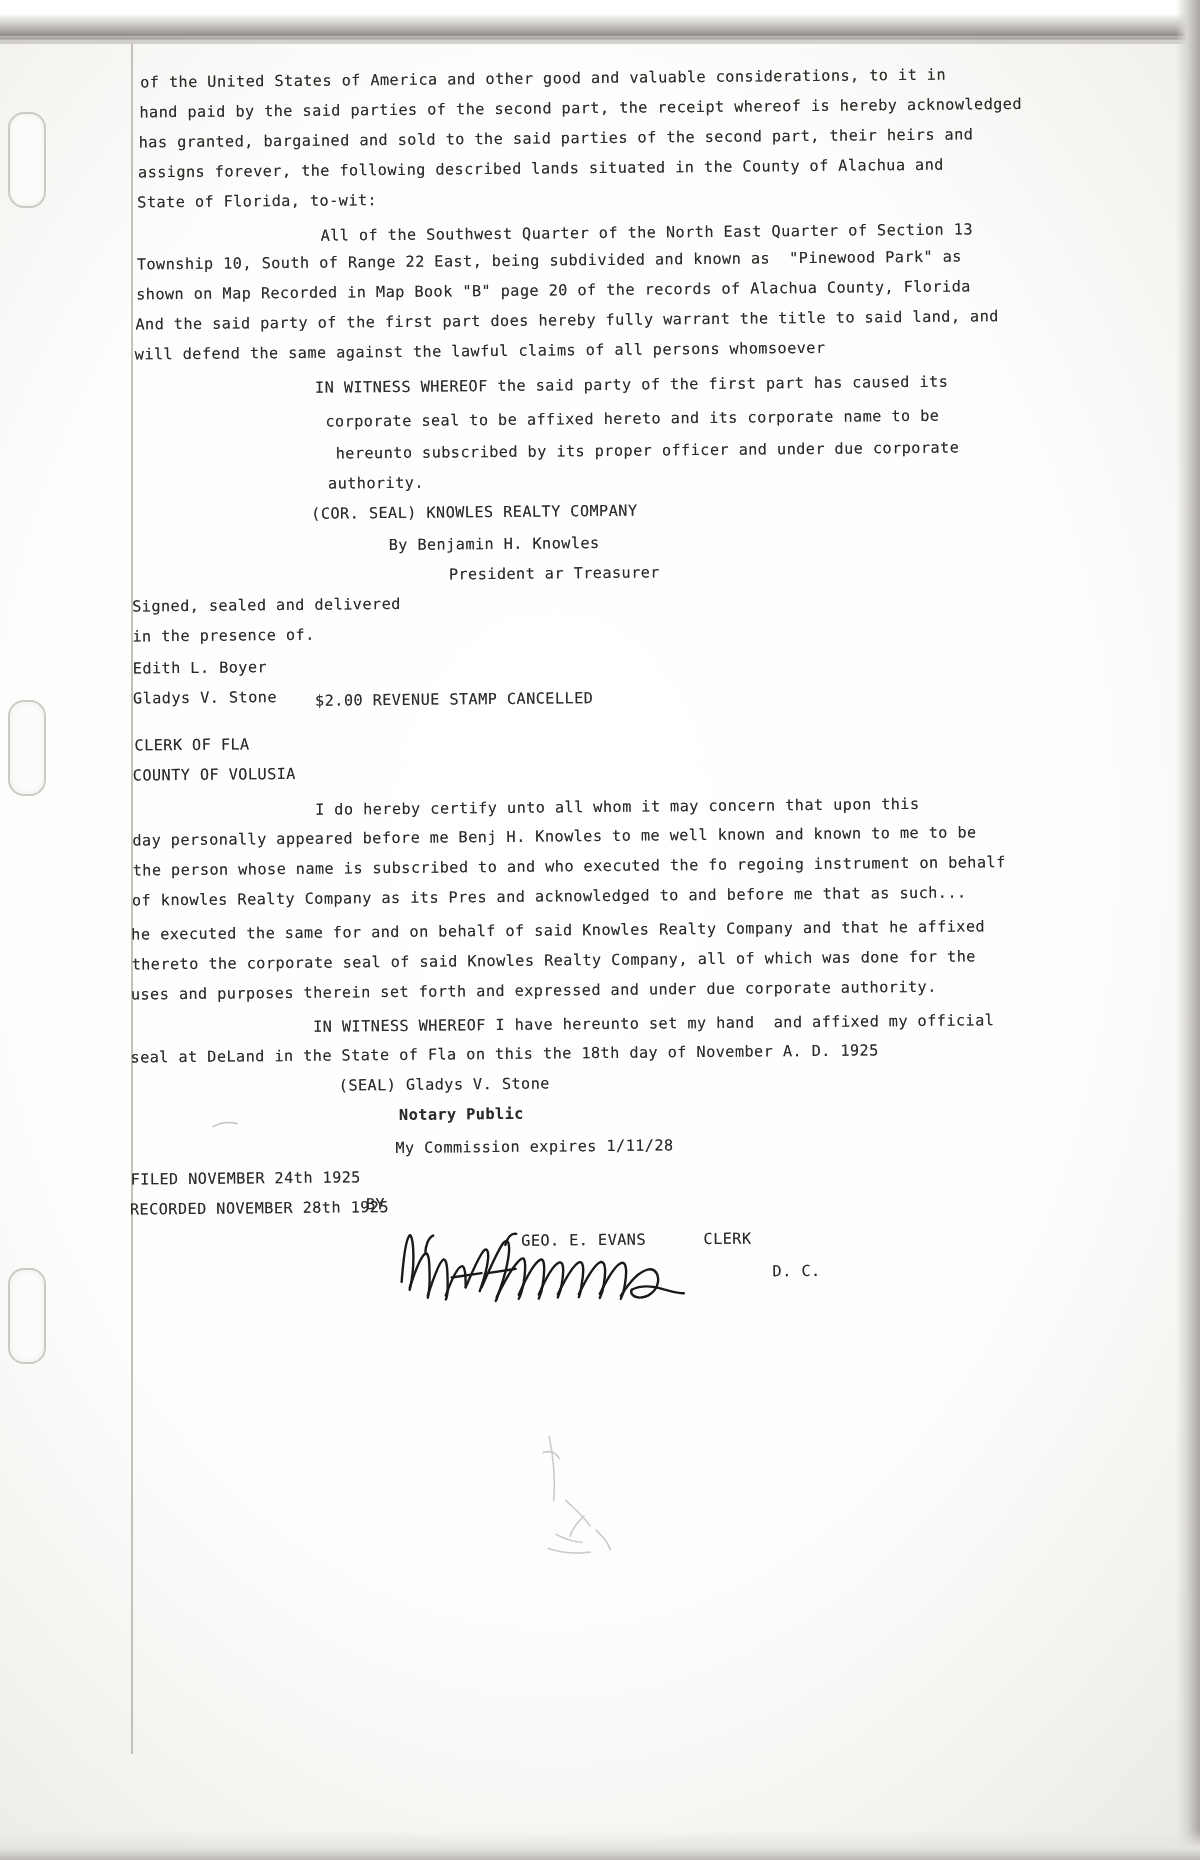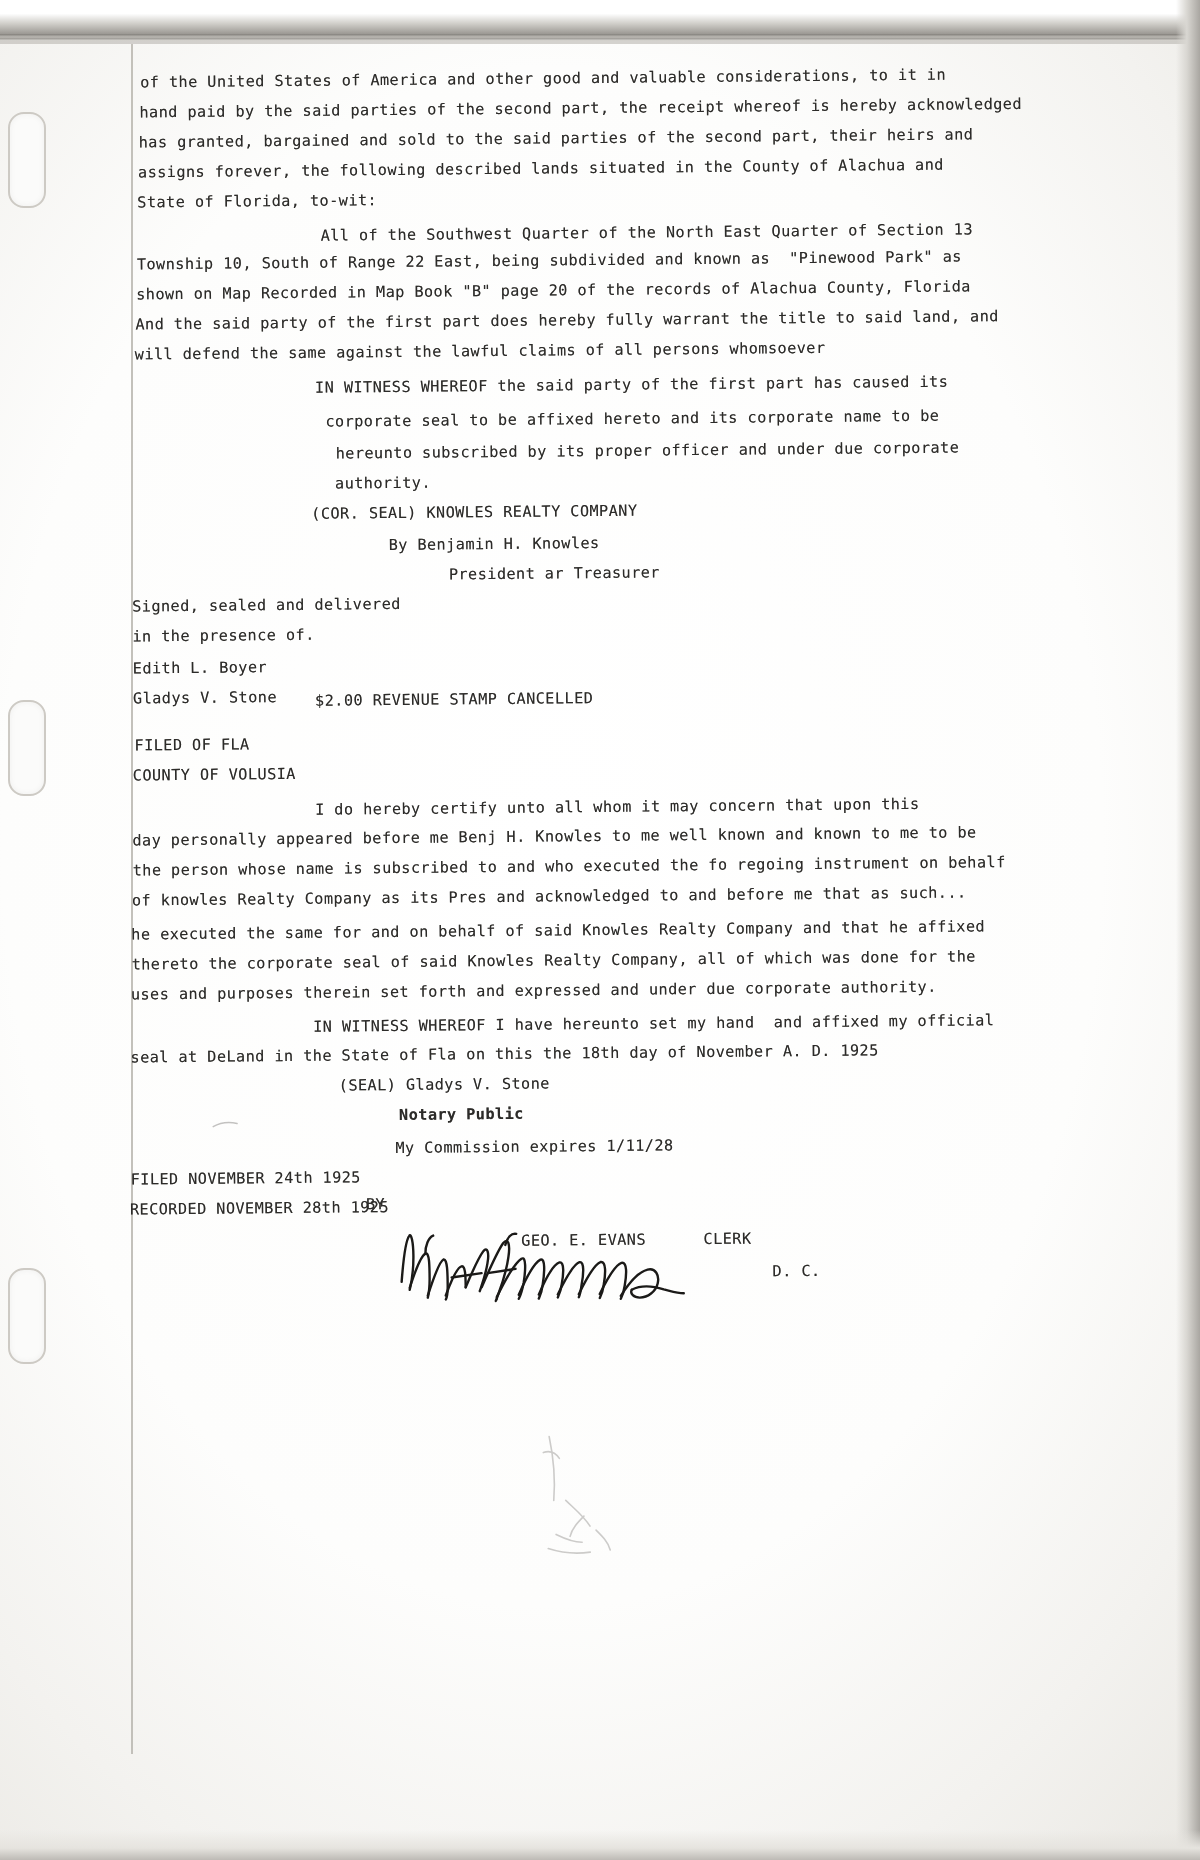--- a/index.html
+++ b/index.html
@@ -183,30 +183,30 @@
       <div class="ln" style="left:145px;  top:160px;">assigns forever, the following described lands situated in the County of Alachua and</div>
       <div class="ln" style="left:144px;  top:190px;">State of Florida, to-wit:</div>
       <div class="ln" style="left:327px;  top:225px;">All of the Southwest Quarter of the North East Quarter of Section 13</div>
       <div class="ln" style="left:143px;  top:252px;">Township 10, South of Range 22 East, being subdivided and known as  "Pinewood Park" as</div>
       <div class="ln" style="left:142px;  top:282px;">shown on Map Recorded in Map Book "B" page 20 of the records of Alachua County, Florida</div>
       <div class="ln" style="left:141px;  top:312px;">And the said party of the first part does hereby fully warrant the title to said land, and</div>
       <div class="ln" style="left:140px;  top:342px;">will defend the same against the lawful claims of all persons whomsoever</div>
       <div class="ln" style="left:320px;  top:377px;">IN WITNESS WHEREOF the said party of the first part has caused its</div>
       <div class="ln" style="left:330px;  top:411px;">corporate seal to be affixed hereto and its corporate name to be</div>
       <div class="ln" style="left:340px;  top:443px;">hereunto subscribed by its proper officer and under due corporate</div>
-      <div class="ln" style="left:339px;  top:473px;">authority.</div>
+      <div class="ln" style="left:332px;  top:473px;">authority.</div>
       <div class="ln" style="left:315px;  top:503px;">(COR. SEAL) KNOWLES REALTY COMPANY</div>
       <div class="ln" style="left:392px;  top:535px;">By Benjamin H. Knowles</div>
       <div class="ln" style="left:452px;  top:565px;">President ar Treasurer</div>
       <div class="ln" style="left:135px;  top:594px;">Signed, sealed and delivered</div>
       <div class="ln" style="left:135px;  top:624px;">in the presence of.</div>
       <div class="ln" style="left:135px;  top:656px;">Edith L. Boyer</div>
       <div class="ln" style="left:135px;  top:686px;">Gladys V. Stone</div>
       <div class="ln" style="left:317px;  top:690px;">$2.00 REVENUE STAMP CANCELLED</div>
-      <div class="ln" style="left:136px;  top:733px;">FILED OF FLA</div>
+      <div class="ln" style="left:136px;  top:733px;">CLERK OF FLA</div>
       <div class="ln" style="left:134px;  top:763px;">COUNTY OF VOLUSIA</div>
       <div class="ln" style="left:316px;  top:799px;">I do hereby certify unto all whom it may concern that upon this</div>
       <div class="ln" style="left:133px;  top:828px;">day personally appeared before me Benj H. Knowles to me well known and known to me to be</div>
       <div class="ln" style="left:133px;  top:858px;">the person whose name is subscribed to and who executed the fo regoing instrument on behalf</div>
       <div class="ln" style="left:132px;  top:888px;">of knowles Realty Company as its Pres and acknowledged to and before me that as such...</div>
       <div class="ln" style="left:131px;  top:922px;">he executed the same for and on behalf of said Knowles Realty Company and that he affixed</div>
       <div class="ln" style="left:131px;  top:952px;">thereto the corporate seal of said Knowles Realty Company, all of which was done for the</div>
       <div class="ln" style="left:130px;  top:982px;">uses and purposes therein set forth and expressed and under due corporate authority.</div>
       <div class="ln" style="left:312px;  top:1016px;">IN WITNESS WHEREOF I have hereunto set my hand  and affixed my official</div>
       <div class="ln" style="left:129px;  top:1045px;">seal at DeLand in the State of Fla on this the 18th day of November A. D. 1925</div>

